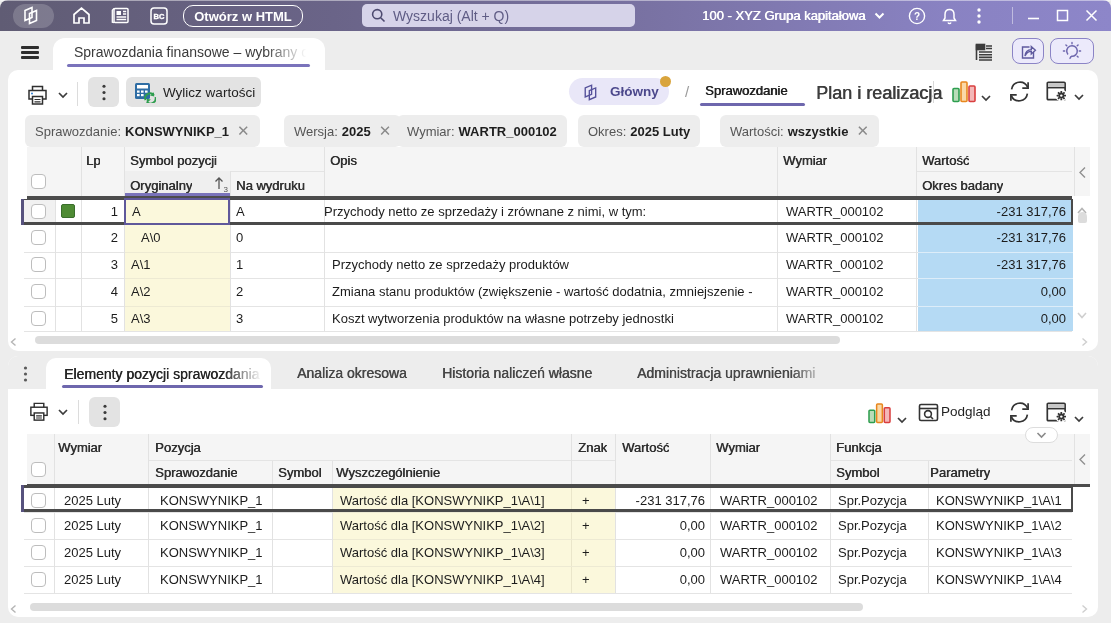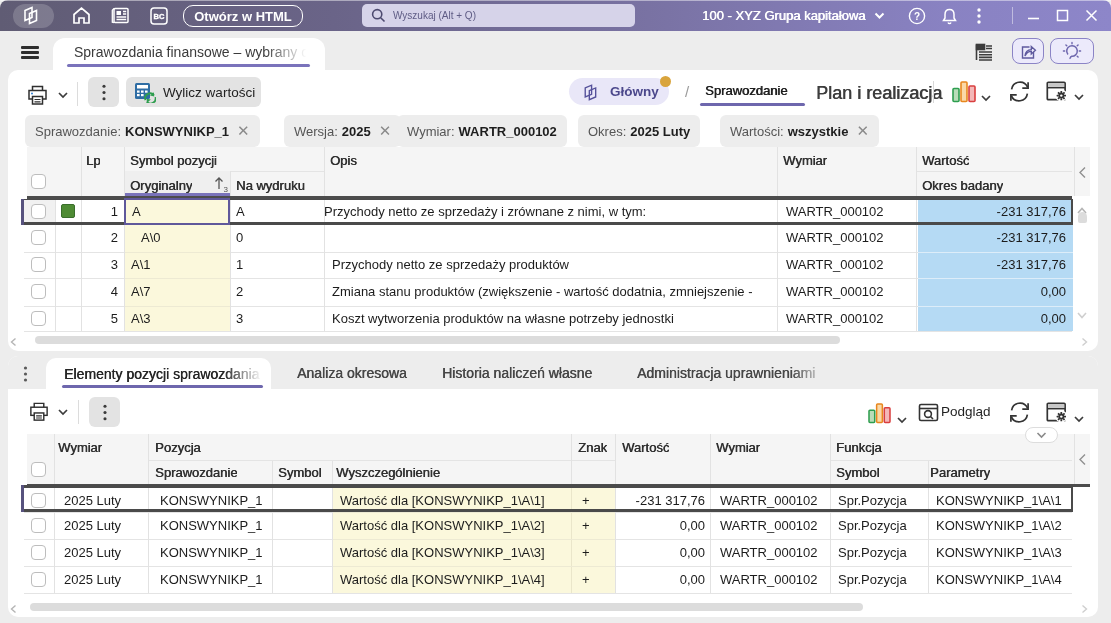--- a/index.html
+++ b/index.html
@@ -10,21 +10,21 @@
 
 #topbar { left:0; top:0; width:1111px; height:31px;
   background:linear-gradient(90deg,#605c74 0%,#6a6488 30%,#77709f 55%,#8982c2 85%,#8d86c9 100%);
   border-radius:8px 8px 0 0; }
 #topbar::before{ content:""; position:absolute; left:0; top:0; width:100%; height:1px; background:rgba(255,255,255,.45); border-radius:8px 8px 0 0;}
 .pill { position:absolute; left:13px; top:4px; width:41px; height:24px; border-radius:12px; background:rgba(255,255,255,.18); }
 .tico { position:absolute; top:0; height:31px; display:flex; align-items:center; justify-content:center; color:#fff; }
 #openhtml { position:absolute; left:183px; top:5px; width:120px; height:22px; border:1.3px solid #fff; border-radius:10px;
   color:#fff; font-size:13px; font-weight:bold; display:flex; align-items:center; justify-content:center; }
 #search { position:absolute; left:362px; top:4px; width:273px; height:23px; background:#d6d3e9; border-radius:5px;
-  display:flex; align-items:center; color:#5f5c85; font-size:10px; }
+  display:flex; align-items:center; color:#5f5c85; font-size:14px; }
 #account { position:absolute; left:702px; top:0; height:31px; display:flex; align-items:center; color:#fff;
   font-size:13px; text-shadow:0.6px 0 #fff; }
 .winbtn { position:absolute; top:0; height:31px; display:flex; align-items:center; justify-content:center; color:#fff; }
 
 
 #tabbar { left:0; top:31px; width:1111px; height:39px; background:#ededed; }
 #tab1 { position:absolute; left:53px; top:7px; width:272px; height:32px; background:#fff; border-radius:12px 12px 0 0; }
 #tab1 .lbl { position:absolute; left:21px; top:6px; width:240px; overflow:hidden; white-space:nowrap; font-size:14px; color:#3b3b3b; }
 #tab1 .fade { position:absolute; right:11px; top:0; width:50px; height:28px; background:linear-gradient(90deg,rgba(255,255,255,0),#fff 85%); }
 #tab1 .ul { position:absolute; left:14px; bottom:3px; width:243px; height:3px; background:#7a73bb; border-radius:2px; }
@@ -343,21 +343,21 @@
 <div class="cell" style="left:908px;top:160px;width:150px;text-align:right;">-231 317,76</div>
 <div class="cb" style="left:23px;top:187px;"></div>
 <div class="cell" style="left:73px;top:187px;width:37px;text-align:right;">3</div>
 <div class="cell" style="left:123px;top:187px;">A\1</div>
 <div class="cell" style="left:228px;top:187px;">1</div>
 <div class="cell" style="left:324px;top:187px;width:442px;">Przychody netto ze sprzedaży produktów</div>
 <div class="cell" style="left:778px;top:187px;">WARTR_000102</div>
 <div class="cell" style="left:908px;top:187px;width:150px;text-align:right;">-231 317,76</div>
 <div class="cb" style="left:23px;top:214px;"></div>
 <div class="cell" style="left:73px;top:214px;width:37px;text-align:right;">4</div>
-<div class="cell" style="left:123px;top:214px;">A\7</div>
+<div class="cell" style="left:123px;top:214px;">A\2</div>
 <div class="cell" style="left:228px;top:214px;">2</div>
 <div class="cell" style="left:324px;top:214px;width:442px;">Zmiana stanu produktów (zwiększenie - wartość dodatnia, zmniejszenie -</div>
 <div class="cell" style="left:778px;top:214px;">WARTR_000102</div>
 <div class="cell" style="left:908px;top:214px;width:150px;text-align:right;">0,00</div>
 <div class="cb" style="left:23px;top:241px;"></div>
 <div class="cell" style="left:73px;top:241px;width:37px;text-align:right;">5</div>
 <div class="cell" style="left:123px;top:241px;">A\3</div>
 <div class="cell" style="left:228px;top:241px;">3</div>
 <div class="cell" style="left:324px;top:241px;width:442px;">Koszt wytworzenia produktów na własne potrzeby jednostki</div>
 <div class="cell" style="left:778px;top:241px;">WARTR_000102</div>

